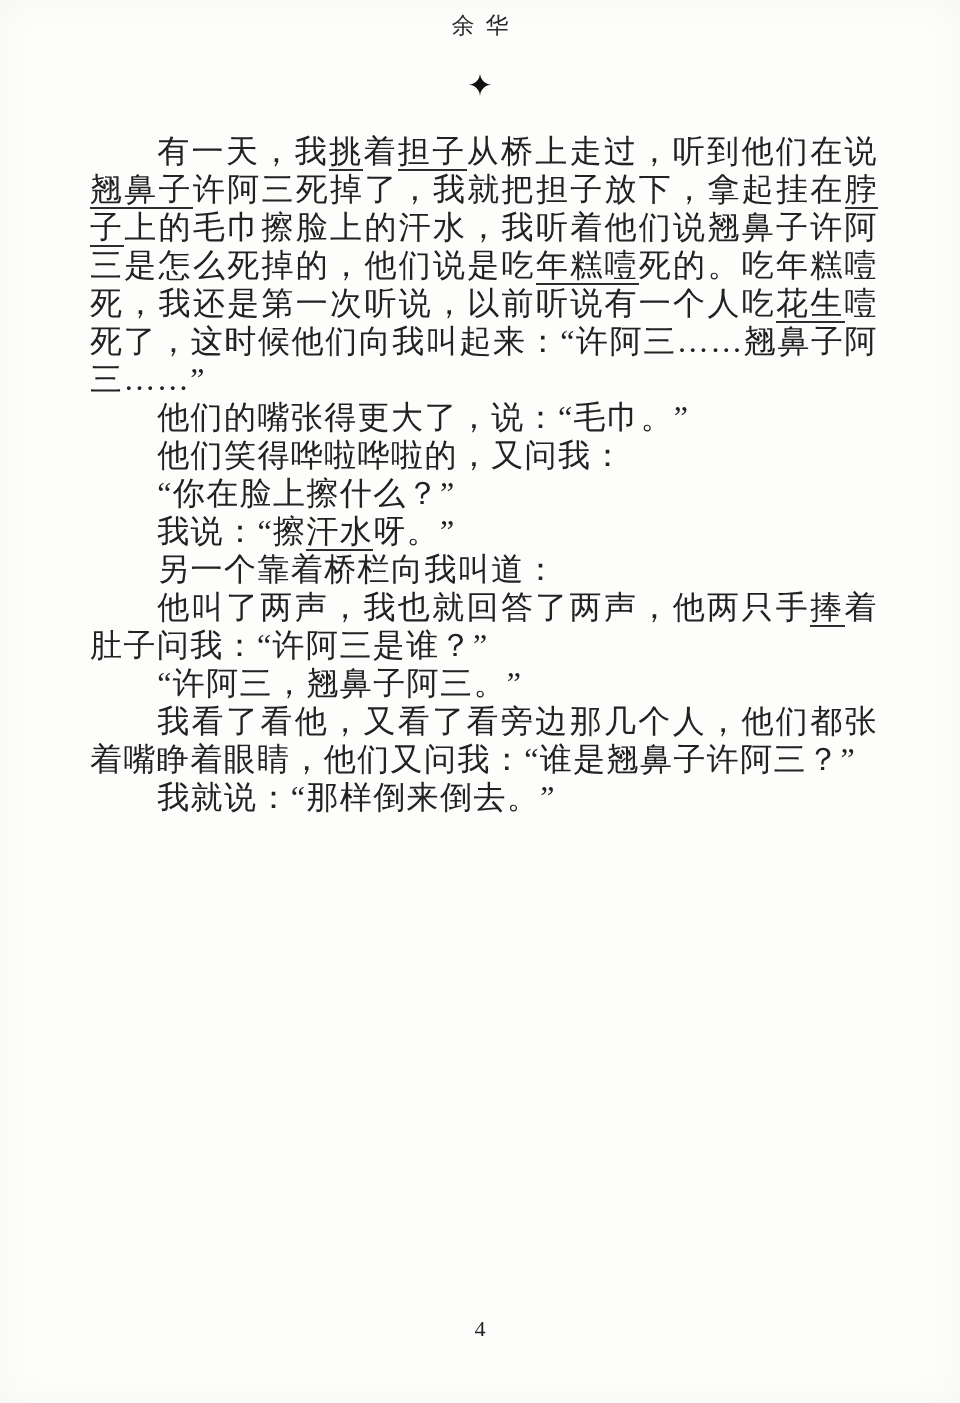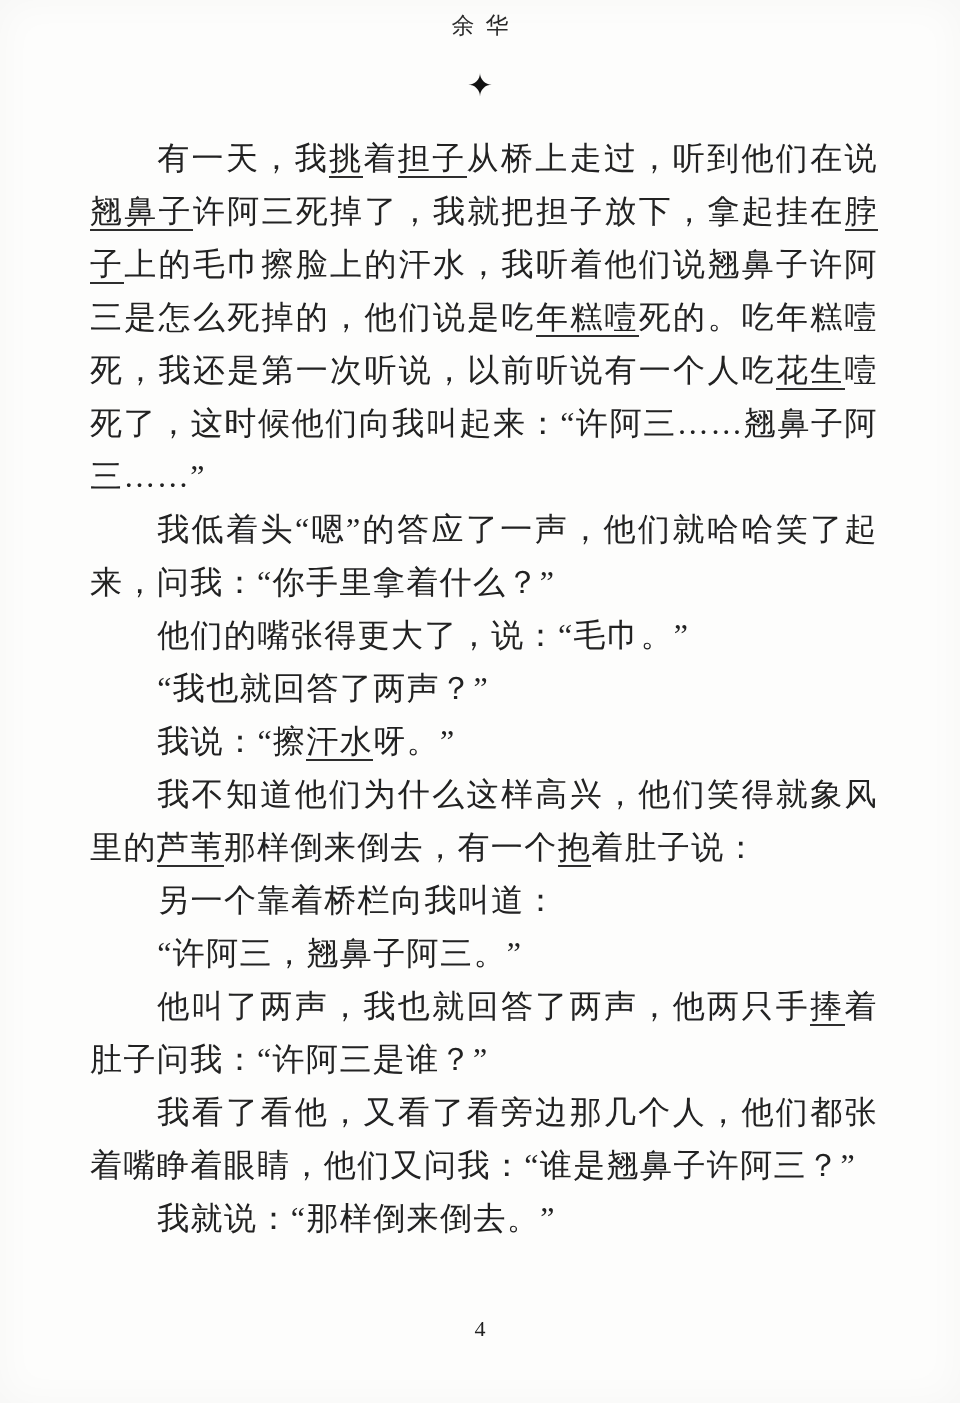--- a/index.html
+++ b/index.html
@@ -38,21 +38,21 @@
     font-size: 31px;
     line-height: 40px;
     color: #111;
   }
   .body-text {
     position: absolute;
     top: 132px;
     left: 90px;
     width: 788px;
     font-size: 32px;
-    line-height: 53px;
+    line-height: 38px;
     letter-spacing: 1.4px;
     text-align: justify;
     text-justify: inter-character;
     color: #222;
   }
   .para {
     margin: 0;
     padding: 0;
     text-indent: 2.1em;
   }
@@ -73,27 +73,26 @@
 <body>
 
 <div class="page">
 
   <div class="running-head">余华</div>
 
   <div class="divider">✦</div>
 
   <div class="body-text">
       <p class="para"><span>有一天，我</span><span class="gloss">挑</span><span>着</span><span class="gloss">担子</span><span>从桥上走过，听到他们在说</span><span class="gloss">翘鼻子</span><span>许阿三死掉了，我就把担子放下，拿起挂在</span><span class="gloss">脖子</span><span>上的毛巾擦脸上的汗水，我听着他们说翘鼻子许阿三是怎么死掉的，他们说是吃</span><span class="gloss">年糕噎</span><span>死的。吃年糕噎死，我还是第一次听说，以前听说有一个人吃</span><span class="gloss">花生</span><span>噎死了，这时候他们向我叫起来：“许阿三……翘鼻子阿三……”</span></p>
-      <p class="para"><span>我低着头“嗯”的答应了一声，他们就哈哈笑了起来，问我：“你手里拿着什么？”</span></p>
       <p class="para"><span>他们的嘴张得更大了，说：“毛巾。”</span></p>
-      <p class="para"><span>“我也就回答了两声？”</span></p>
+      <p class="para"><span>他们笑得哗啦哗啦的，又问我：</span></p>
+      <p class="para"><span>“你在脸上擦什么？”</span></p>
       <p class="para"><span>我说：“擦</span><span class="gloss">汗水</span><span>呀。”</span></p>
-      <p class="para"><span>我不知道他们为什么这样高兴，他们笑得就象风里的</span><span class="gloss">芦苇</span><span>那样倒来倒去，有一个</span><span class="gloss">抱</span><span>着肚子说：</span></p>
       <p class="para"><span>另一个靠着桥栏向我叫道：</span></p>
+      <p class="para"><span>他叫了两声，我也就回答了两声，他两只手</span><span class="gloss">捧</span><span>着肚子问我：“许阿三是谁？”</span></p>
       <p class="para"><span>“许阿三，翘鼻子阿三。”</span></p>
-      <p class="para"><span>他叫了两声，我也就回答了两声，他两只手</span><span class="gloss">捧</span><span>着肚子问我：“许阿三是谁？”</span></p>
       <p class="para"><span>我看了看他，又看了看旁边那几个人，他们都张着嘴睁着眼睛，他们又问我：“谁是翘鼻子许阿三？”</span></p>
       <p class="para"><span>我就说：“那样倒来倒去。”</span></p>
     </div>
 
   <div class="page-num">4</div>
 
 </div>
 
 </body></html>

